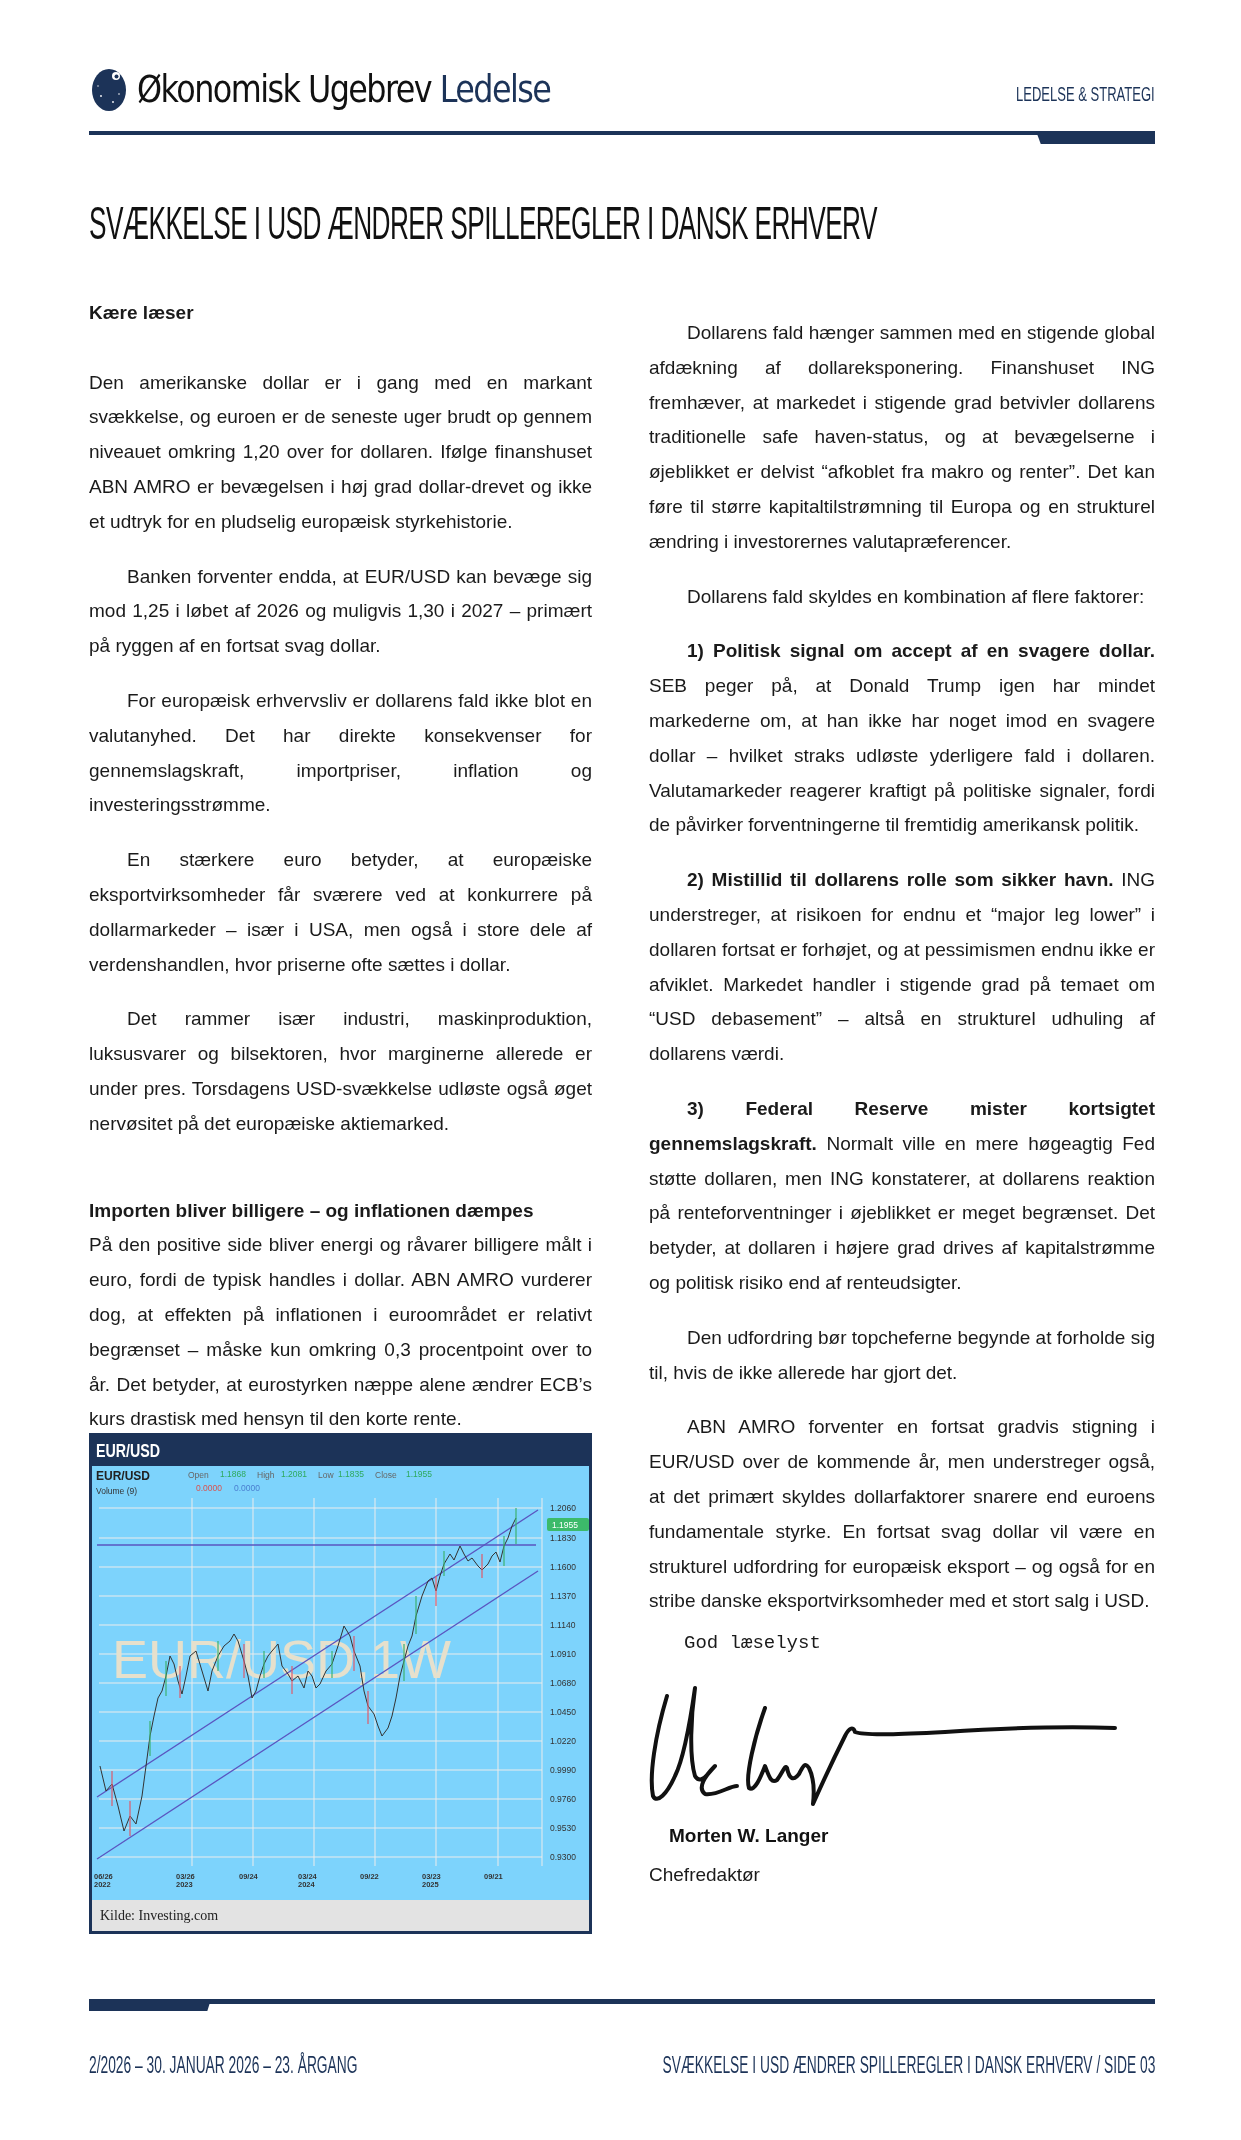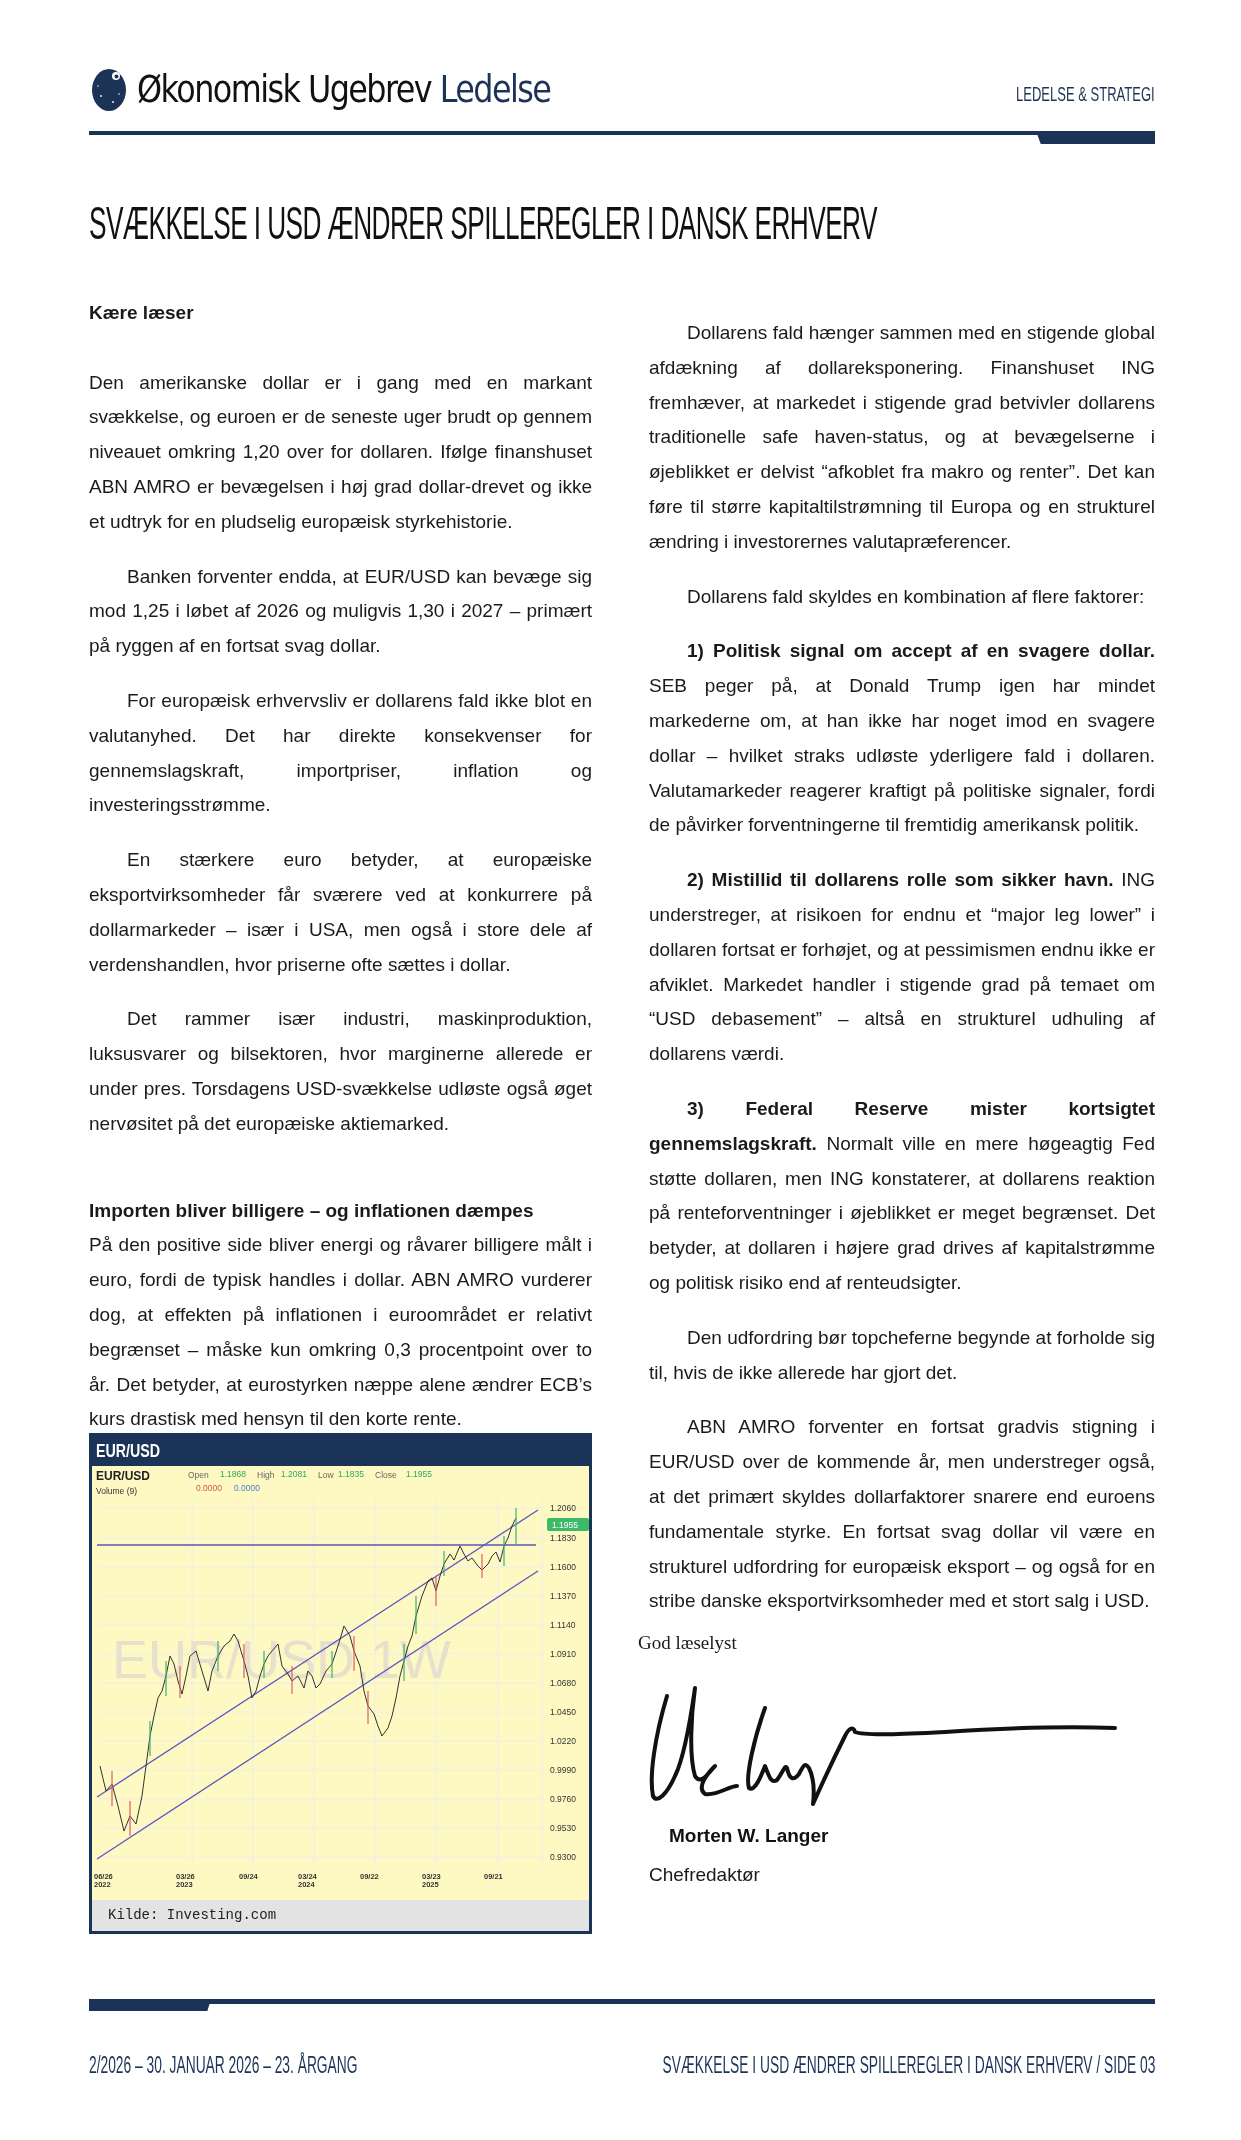--- a/index.html
+++ b/index.html
@@ -24,29 +24,29 @@
   .col { position: absolute; font-family: "Liberation Sans", sans-serif; font-size: 19px; line-height: 34.8px; color: #1a1a1a; text-align: justify; }
   .col-left { left: 89px; top: 296px; width: 503px; }
   .col-right { left: 649px; top: 296px; width: 506px; }
   .col p { margin: 0; }
   .col p.indent { text-indent: 38px; margin-top: 20px; }
   .col .greeting { font-weight: bold; margin-bottom: 34.8px; }
   .col .subhead { font-weight: bold; margin-top: 52px; }
   .col b { font-weight: bold; }
 
   
-  .chart { position: absolute; left: 89px; top: 1433px; width: 503px; height: 501px; border: 3px solid #1c3358; background: #fef9c3; }
+  .chart { position: absolute; left: 89px; top: 1433px; width: 503px; height: 501px; border: 3px solid #1c3358; background: #7dd3fc; }
   .chart-header { height: 30px; background: #1c3358; color: #fff; font-family: "Liberation Sans", sans-serif; font-weight: bold; font-size: 19px; line-height: 30px; padding-left: 4px; }
   .chart-header span { display: inline-block; transform: scaleX(0.75); transform-origin: left center; }
   .chart-body { position: relative; height: 434px; }
   .chart-svg { position: absolute; left: 0; top: 0; }
-  .chart-footer { position: absolute; left: 0; bottom: 0; width: 100%; height: 31px; background: #e3e3e3; font-family: Liberation Mono, monospace; font-size: 14px; color: #222; line-height: 31px; padding-left: 16px; }
-
-  
-  .closing { position: absolute; left: 638px; top: 1632px; font-family: Liberation Serif, serif; font-size: 19px; color: #1a1a1a; }
+  .chart-footer { position: absolute; left: 0; bottom: 0; width: 100%; height: 31px; background: #e3e3e3; font-family: Liberation Serif, serif; font-size: 14px; color: #222; line-height: 31px; padding-left: 8px; }
+
+  
+  .closing { position: absolute; left: 684px; top: 1632px; font-family: Liberation Mono, monospace; font-size: 19px; color: #1a1a1a; }
   .signature { position: absolute; left: 645px; top: 1676px; }
   .signer { position: absolute; left: 649px; top: 1825px; font-family: "Liberation Sans", sans-serif; font-size: 19px; font-weight: bold; color: #111; margin-left: 20px; }
   .signer-role { position: absolute; left: 649px; top: 1864px; font-family: "Liberation Sans", sans-serif; font-size: 19px; color: #1a1a1a; }
 
   
   .footer-rule { position: absolute; left: 89px; top: 1999px; width: 1066px; height: 5px; background: #1c3358; }
   .footer-rule-tab { position: absolute; left: 89px; top: 1999px; width: 122px; height: 12px; background: #1c3358; clip-path: polygon(0 0, 100% 0, 97% 100%, 0 100%); }
   .footer-left { position: absolute; left: 89px; top: 2052px; font-family: "Liberation Sans", sans-serif; font-size: 23px; color: #1c3358; transform: scaleX(0.6); transform-origin: left center; white-space: nowrap; }
   .footer-right { position: absolute; right: 86px; top: 2052px; font-family: "Liberation Sans", sans-serif; font-size: 23px; color: #1c3358; transform: scaleX(0.6); transform-origin: right center; white-space: nowrap; }
 </style>

